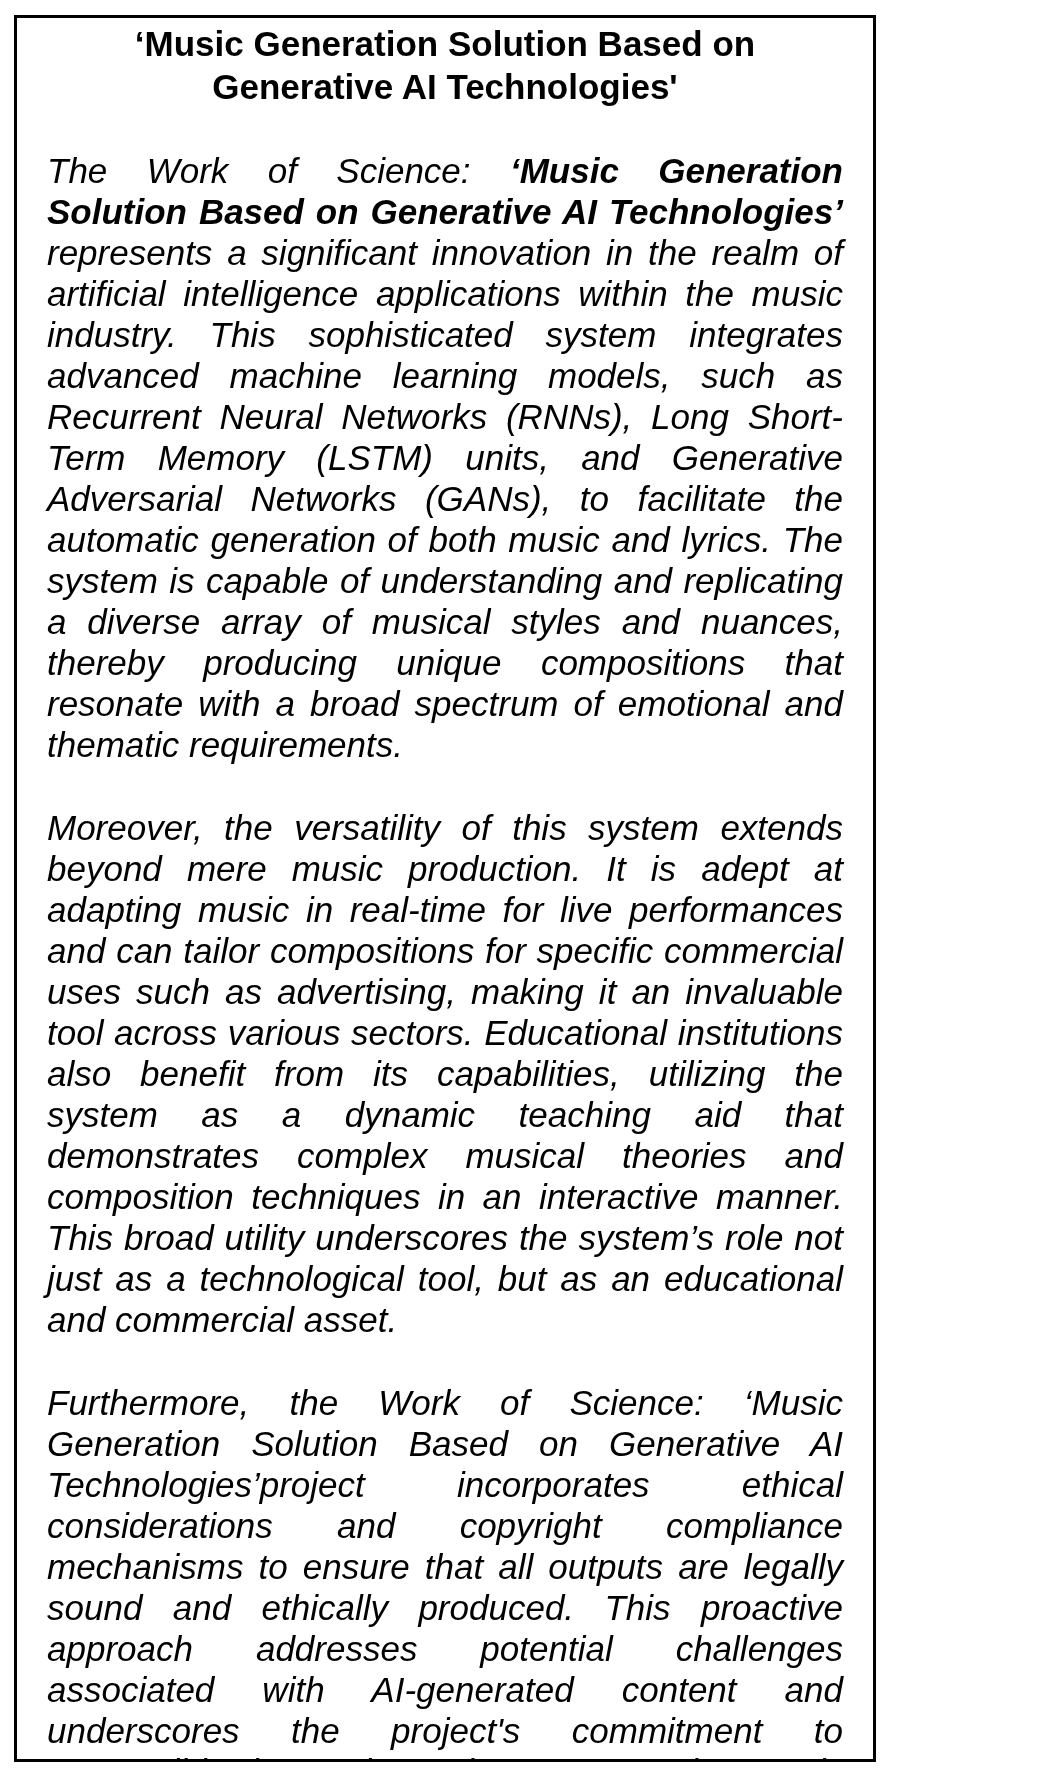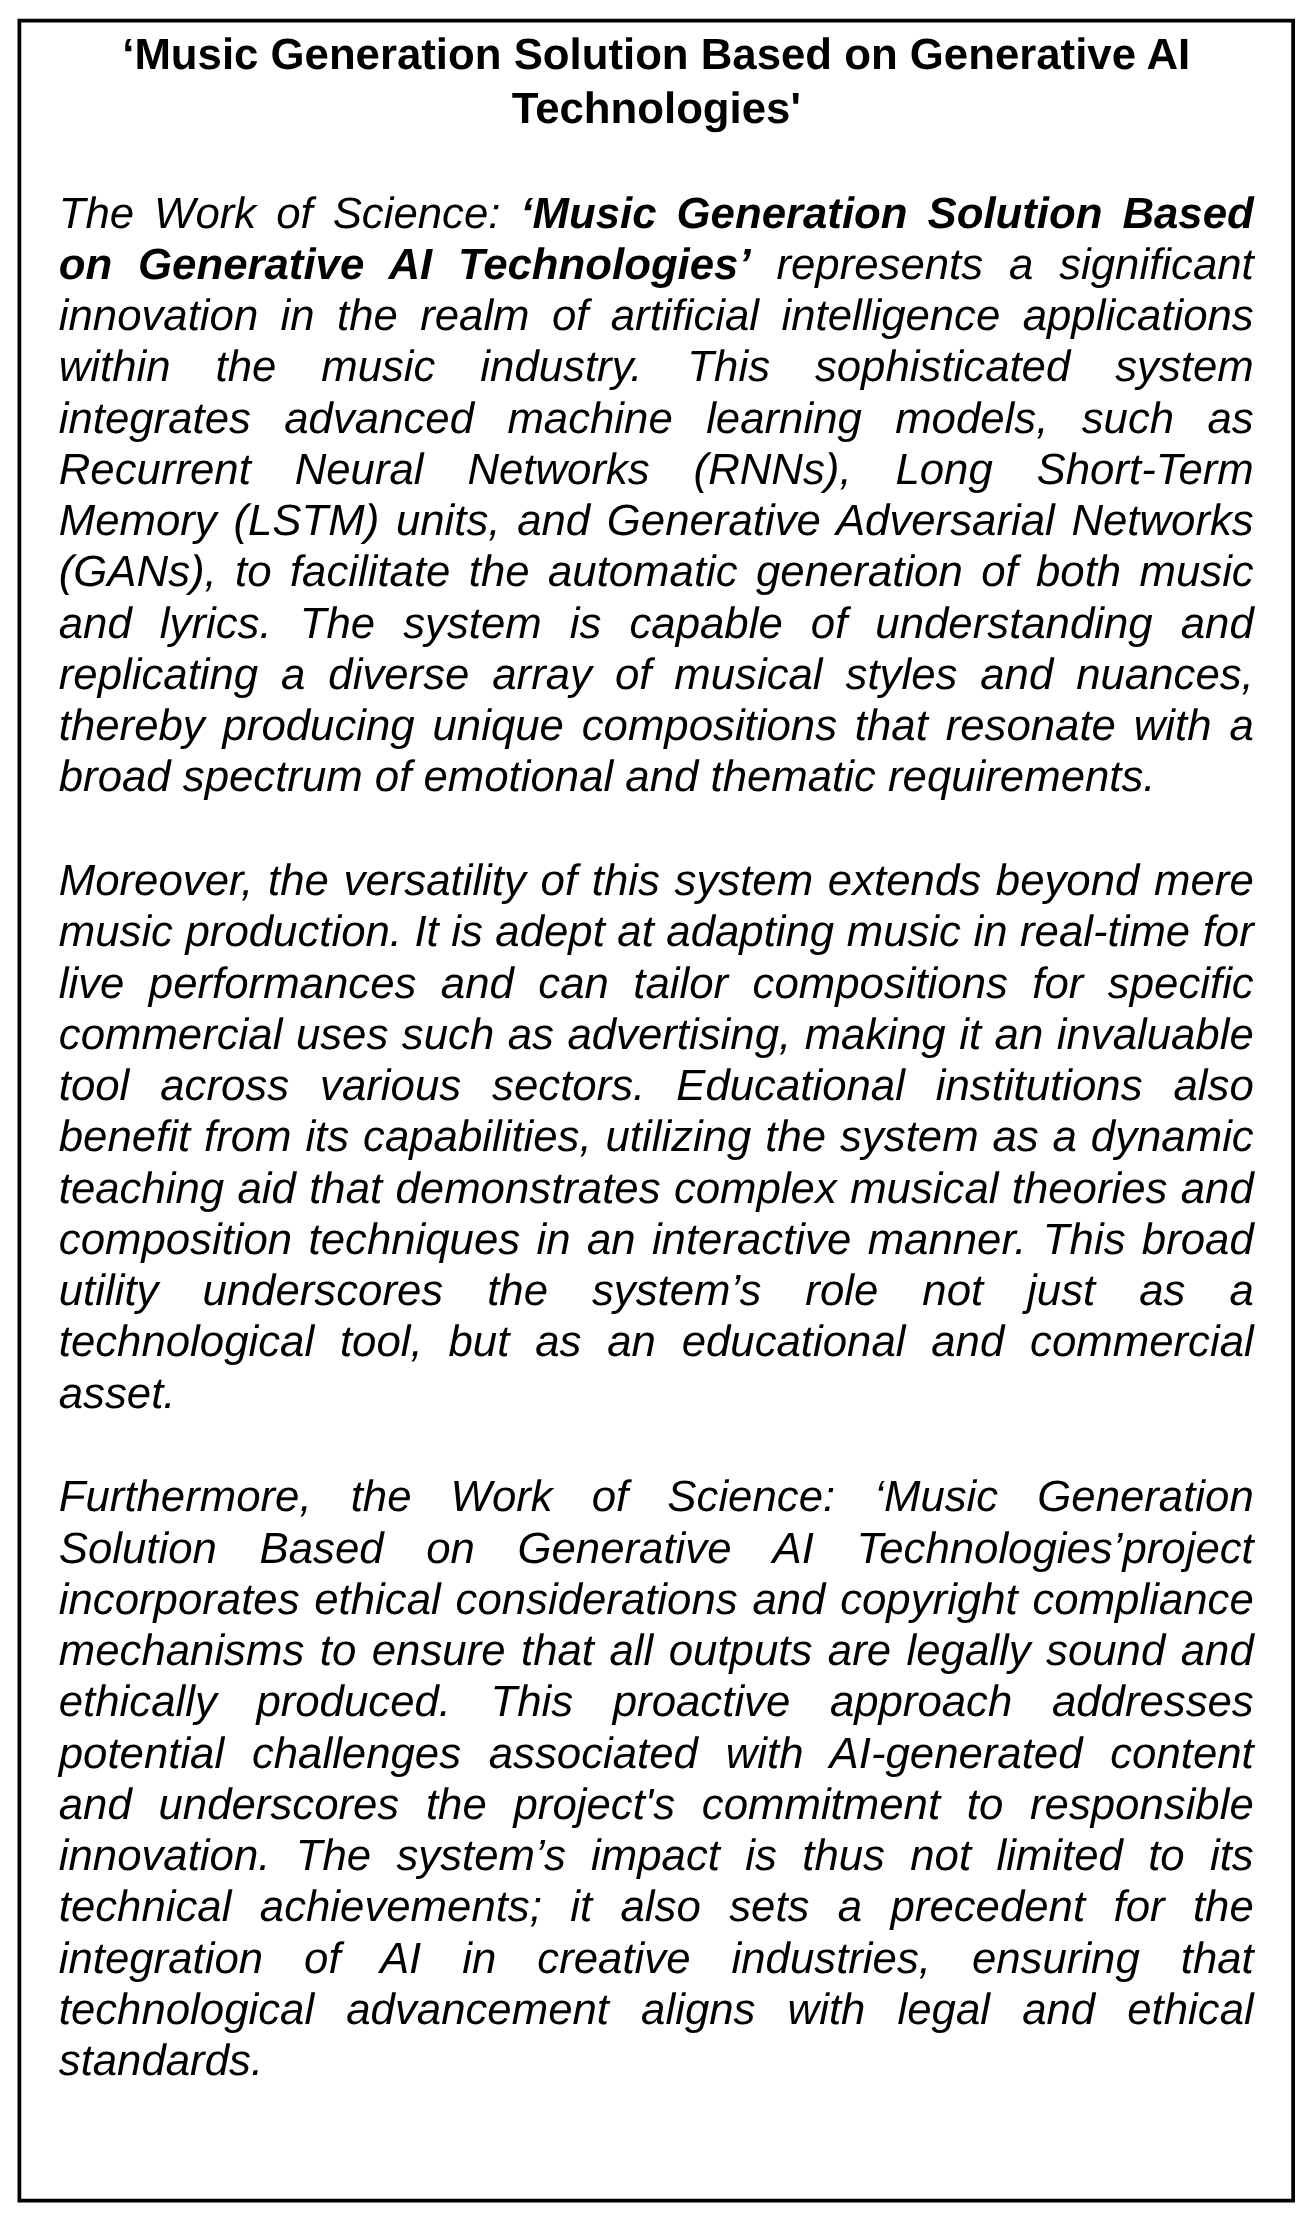--- a/index.html
+++ b/index.html
@@ -7,21 +7,21 @@
     padding: 0;
     background: #ffffff;
     width: 1047px;
     height: 1780px;
     overflow: hidden;
   }
   .page {
     position: absolute;
     left: 14px;
     top: 15px;
-    width: 1022px;
+    width: 862px;
     height: 1747px;
     box-sizing: border-box;
     border: 3px solid #000000;
     background: #ffffff;
     padding: 2px 30px 0 30px;
     font-family: "Liberation Sans", "DejaVu Sans", sans-serif;
     color: #000000;
     overflow: hidden;
   }
   .doc-title {

